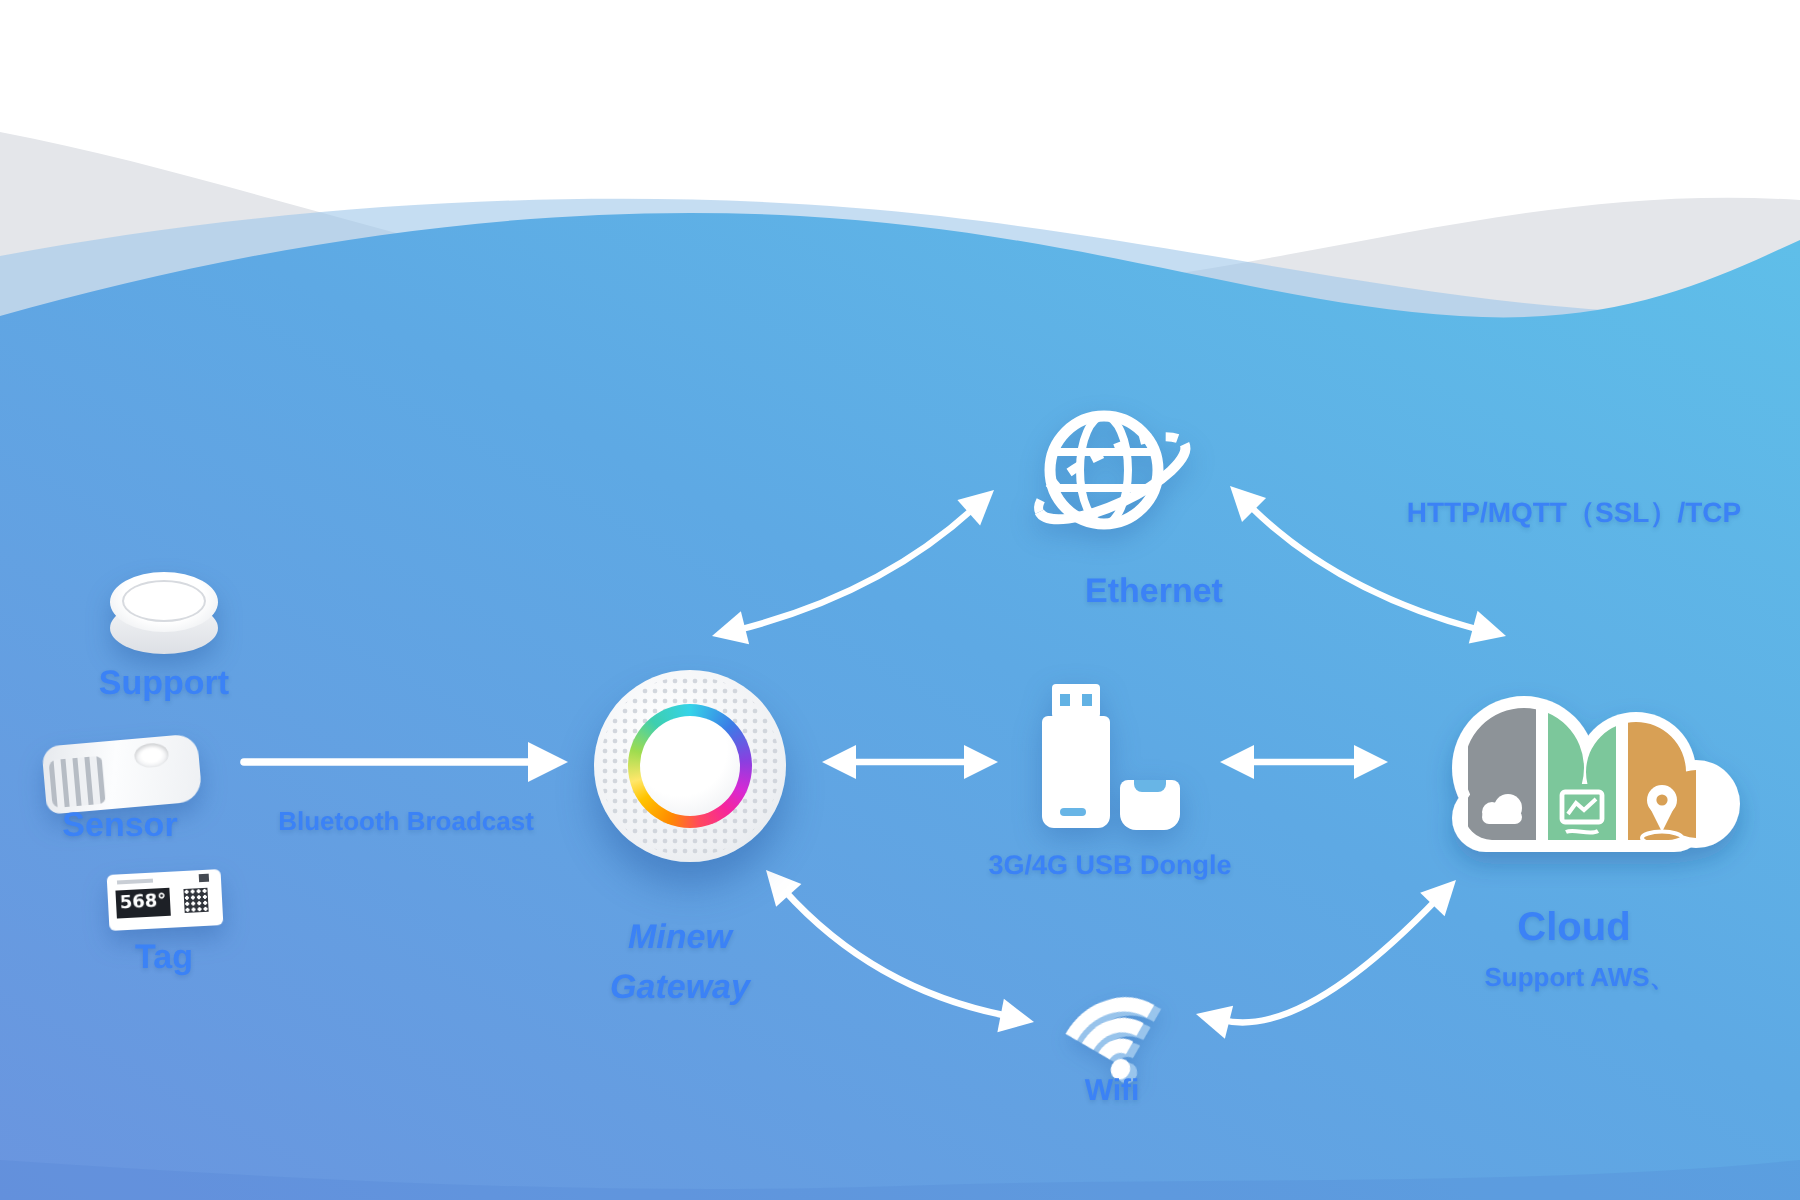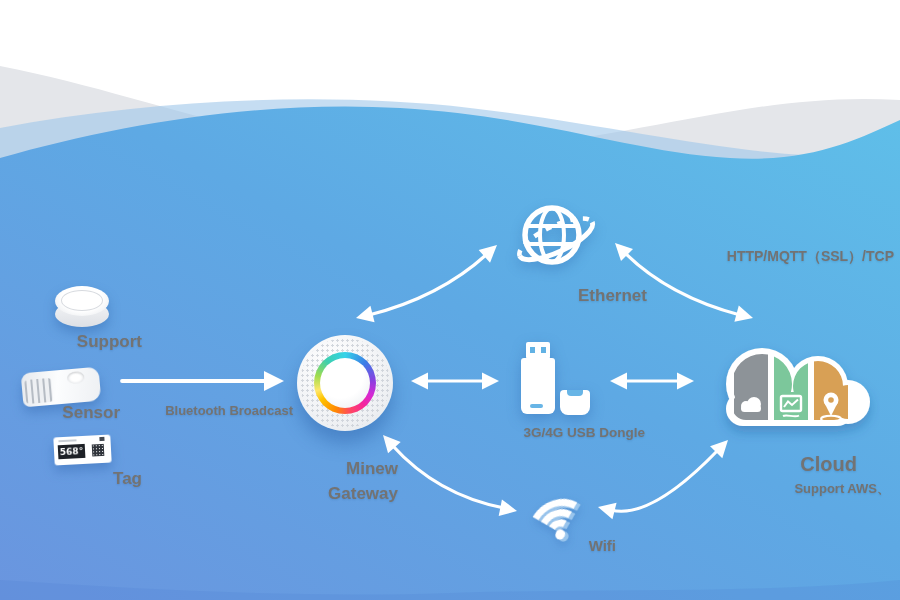--- a/index.html
+++ b/index.html
@@ -6,21 +6,21 @@
   body { font-family:"Liberation Sans", sans-serif; }
   #stage { position:relative; width:900px; height:600px; overflow:hidden; background:#ffffff; }
 
   
   #bg-waves { position:absolute; left:0; top:0; z-index:0; }
 
   
   #arrow-layer { position:absolute; left:0; top:0; z-index:1; }
 
   
-  .lbl { position:absolute; z-index:3; color:#737373; font-weight:bold; text-align:right;
+  .lbl { position:absolute; z-index:3; color:#3b82f6; font-weight:bold; text-align:center;
          font-family:"Liberation Sans", sans-serif; text-shadow:0 1px 2px rgba(20,70,130,.18); }
 
   
   .dev { position:absolute; z-index:2; filter:drop-shadow(0 6px 6px rgba(25,75,150,.30)); }
 
   .beacon { left:55px; top:286px; width:54px; height:41px; }
   .beacon .b-body { position:absolute; left:0; top:15px; width:54px; height:26px;
       border-radius:27px/13px; background:linear-gradient(#f4f5f7,#dde0e5); }
   .beacon .b-top { position:absolute; left:0; top:0; width:54px; height:30px; border-radius:50%;
       background:radial-gradient(ellipse at 50% 38%, #ffffff 0 52%, #e4e7eb); }
@@ -86,21 +86,21 @@
   .wifi .w-dot { position:absolute; left:33px; top:53px; width:10px; height:10px; border-radius:50%; background:#fff; }
 
   
   .cloud-svg { position:absolute; z-index:2; left:700px; top:334px; }
 
   
   .lbl-beacon   { left:22px;  top:332px; width:120px; font-size:17px; }
   .lbl-sensor   { left:0;     top:403px; width:120px; font-size:17px; }
   .lbl-tag      { left:22px;  top:469px; width:120px; font-size:17px; }
   .lbl-bt       { left:113px; top:403px; width:180px; font-size:13px; }
-  .lbl-gateway  { left:258px; top:456px; width:140px; font-size:17px; line-height:25px; }
+  .lbl-gateway  { left:270px; top:456px; width:140px; font-size:17px; line-height:25px;font-style:italic; }
   .lbl-ethernet { left:507px; top:286px; width:140px; font-size:17px; }
   .lbl-dongle   { left:465px; top:425px; width:180px; font-size:13.5px; }
   .lbl-wifi     { left:496px; top:537px; width:120px; font-size:15px; }
   .lbl-cloud    { left:717px; top:453px; width:140px; font-size:20px; }
   .lbl-support  { left:690px; top:481px; width:200px; font-size:13px; line-height:15px; }
   .lbl-protocol { left:680px; top:248px; width:214px; font-size:14px; }
 </style>
 </head>
 <body>
 

